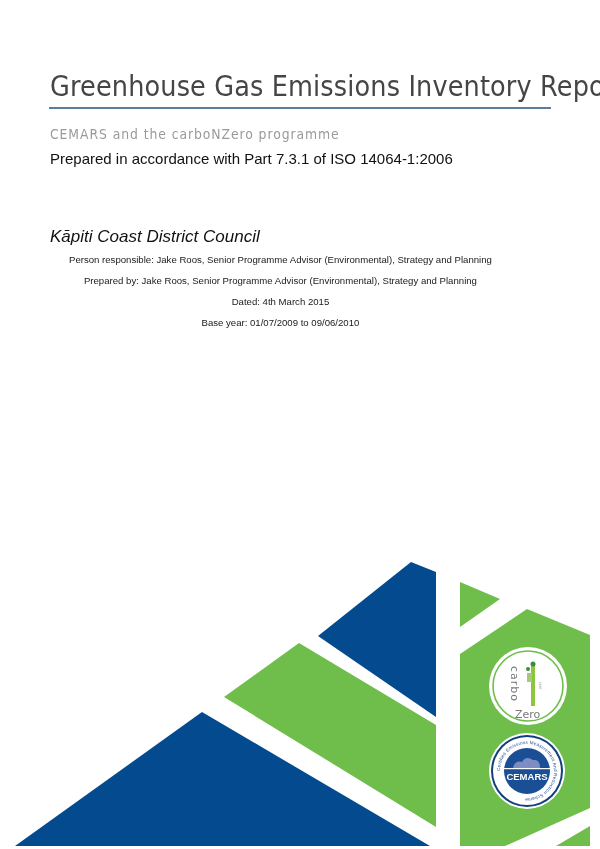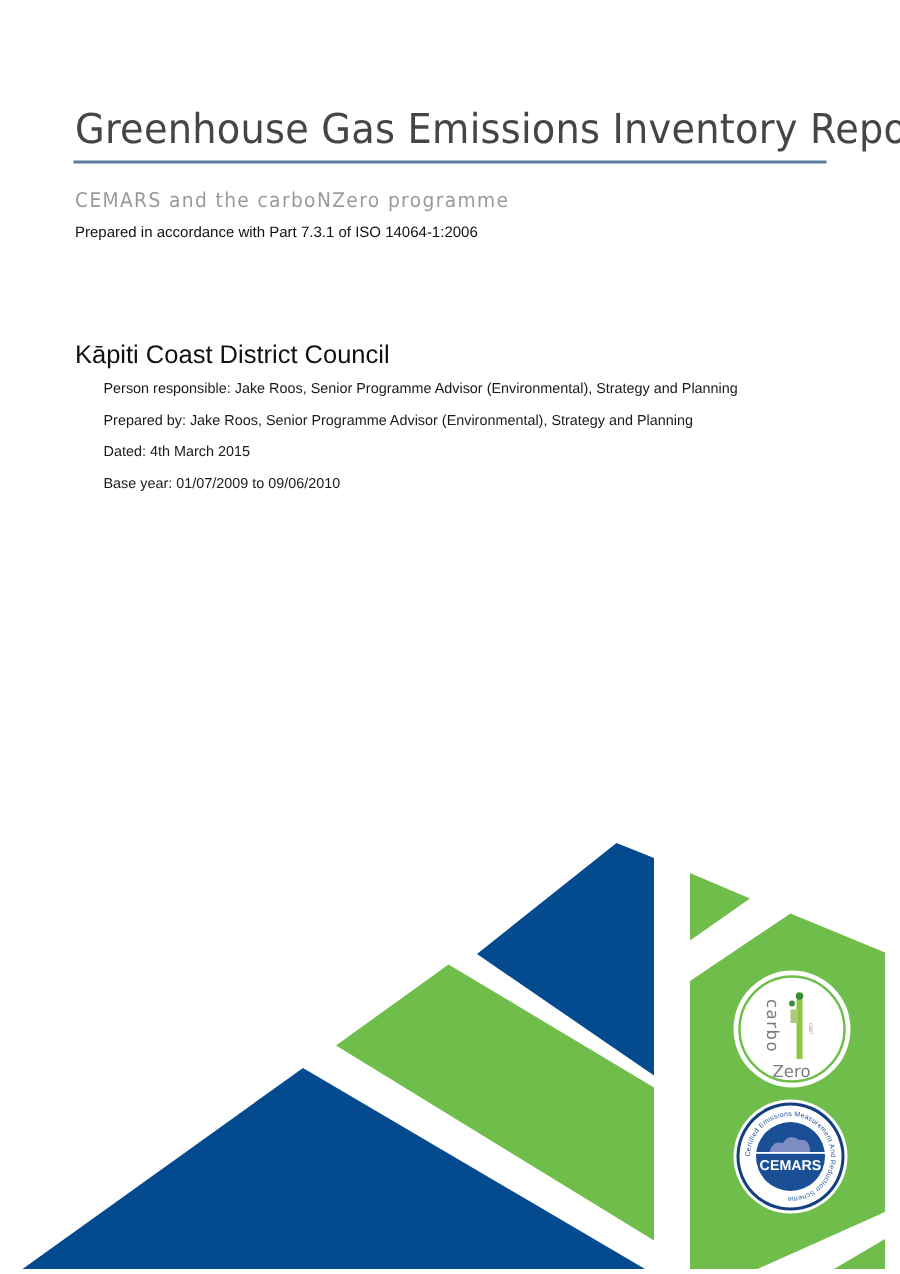--- a/index.html
+++ b/index.html
@@ -1,23 +1,23 @@
 <!DOCTYPE html>
 <html><head>
   <meta charset="utf-8">
   <style>
     html, body { margin: 0; padding: 0; background: #ffffff; }
     body { width: 600px; height: 849px; position: relative; overflow: hidden; font-family: "Liberation Sans", "DejaVu Sans", sans-serif; }
     .page { position: absolute; left: 0; top: 0; width: 600px; height: 849px; background: #ffffff; }
     .title { position: absolute; left: 50px; top: 70px; font-size: 27.5px; color: #454545; white-space: nowrap; letter-spacing: 0.15px; font-family: "DejaVu Sans", sans-serif; font-weight: normal; transform: scaleX(0.93); transform-origin: left top; }
     .rule { position: absolute; left: 49px; top: 107px; width: 502px; height: 2px; background: #5a7e9c; }
     .subtitle { position: absolute; left: 50px; top: 126px; font-size: 13.5px; color: #9a9a9a; letter-spacing: 1px; white-space: nowrap; font-family: "DejaVu Sans", sans-serif; transform: scaleX(0.92); transform-origin: left top; }
-    .prepared { position: absolute; left: 50px; top: 150px; font-size: 10px; color: #111; white-space: nowrap; }
-    .council { position: absolute; left: 50px; top: 227px; font-size: 17px; color: #111; white-space: nowrap; }
-    .details { position: absolute; left: 69px; top: 254px; margin: 0; padding: 0; list-style: none; }
+    .prepared { position: absolute; left: 50px; top: 150px; font-size: 15px; color: #111; white-space: nowrap; }
+    .council { position: absolute; left: 50px; top: 227px; font-size: 17px; color: #111; white-space: nowrap; font-style: italic; }
+    .details { position: absolute; left: 69px; top: 254px; margin: 0; padding: 0; list-style: none; text-align: center; }
     .details li { font-size: 9.6px; color: #1a1a1a; height: 21px; line-height: 12px; white-space: nowrap; }
     .art { position: absolute; left: 0; top: 0; }
   </style>
 </head>
 <body>
 
 <div class="page">
   <div class="title">Greenhouse Gas Emissions Inventory Report</div>
   <div class="rule"></div>
   <div class="subtitle">CEMARS and the carboNZero programme</div>

